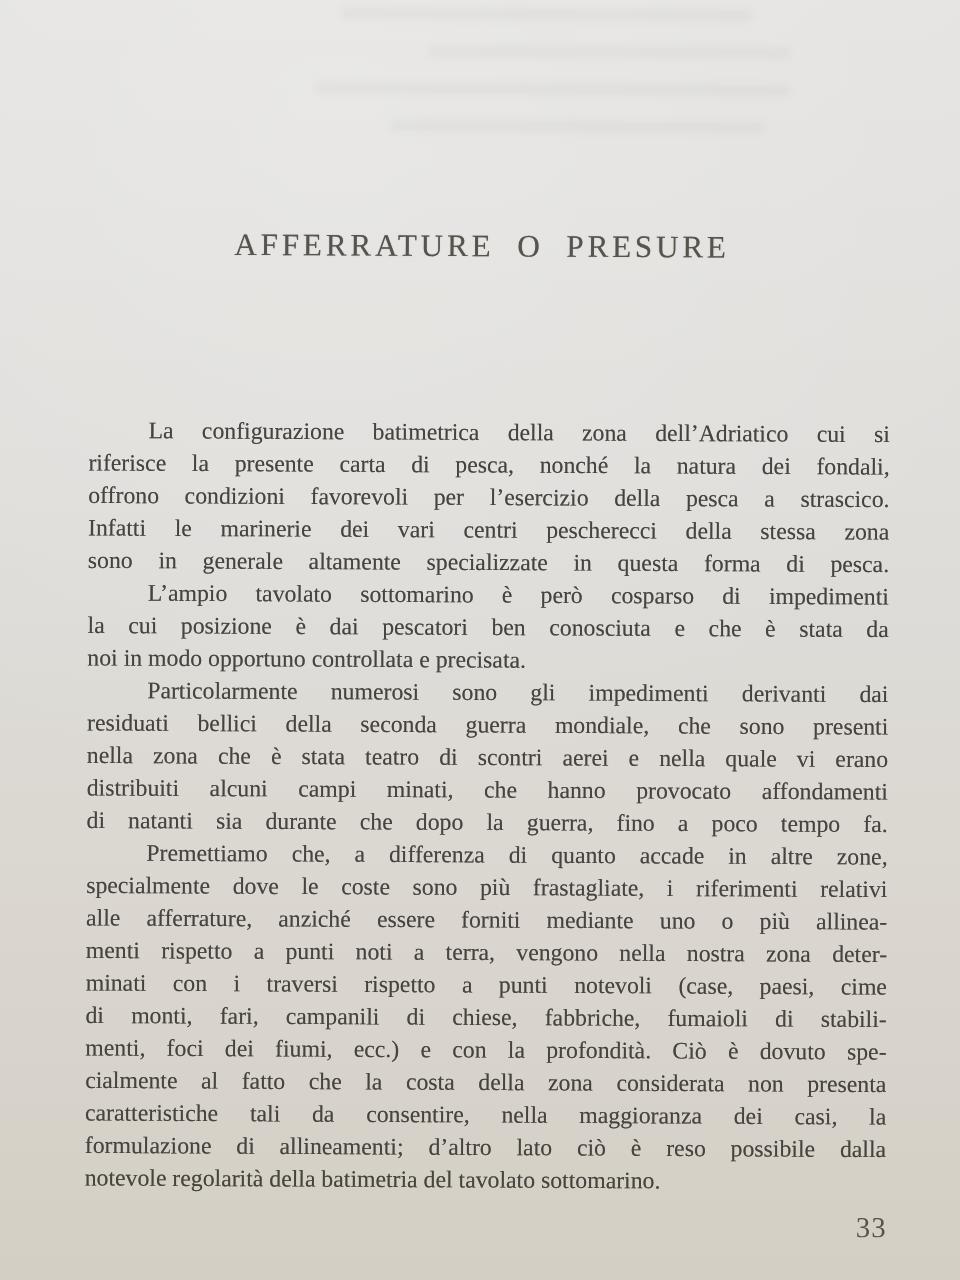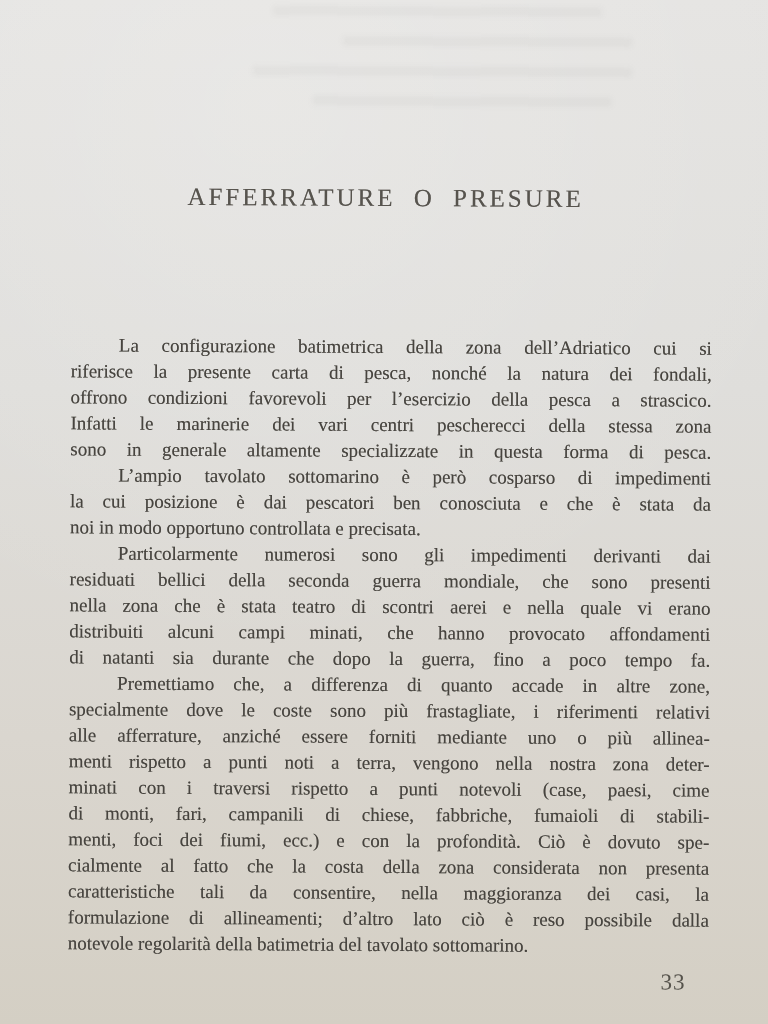--- a/index.html
+++ b/index.html
@@ -53,21 +53,21 @@
     text-align: justify;
     text-align-last: justify;
     white-space: nowrap; 
     white-space: normal;
   }
   .line.first { text-indent: 48px; }
   .line.short-last { text-align-last: left; }
   .page-number {
     position: absolute;
     top: 968px;
-    right: 80px;
+    right: 56px;
     font-size: 23px;
     color: #56534c;
     letter-spacing: 1px;
     text-align: center;
   }
   
   .showthrough {
     position: absolute;
     background: rgba(110,108,104,0.055);
     filter: blur(2.5px);

